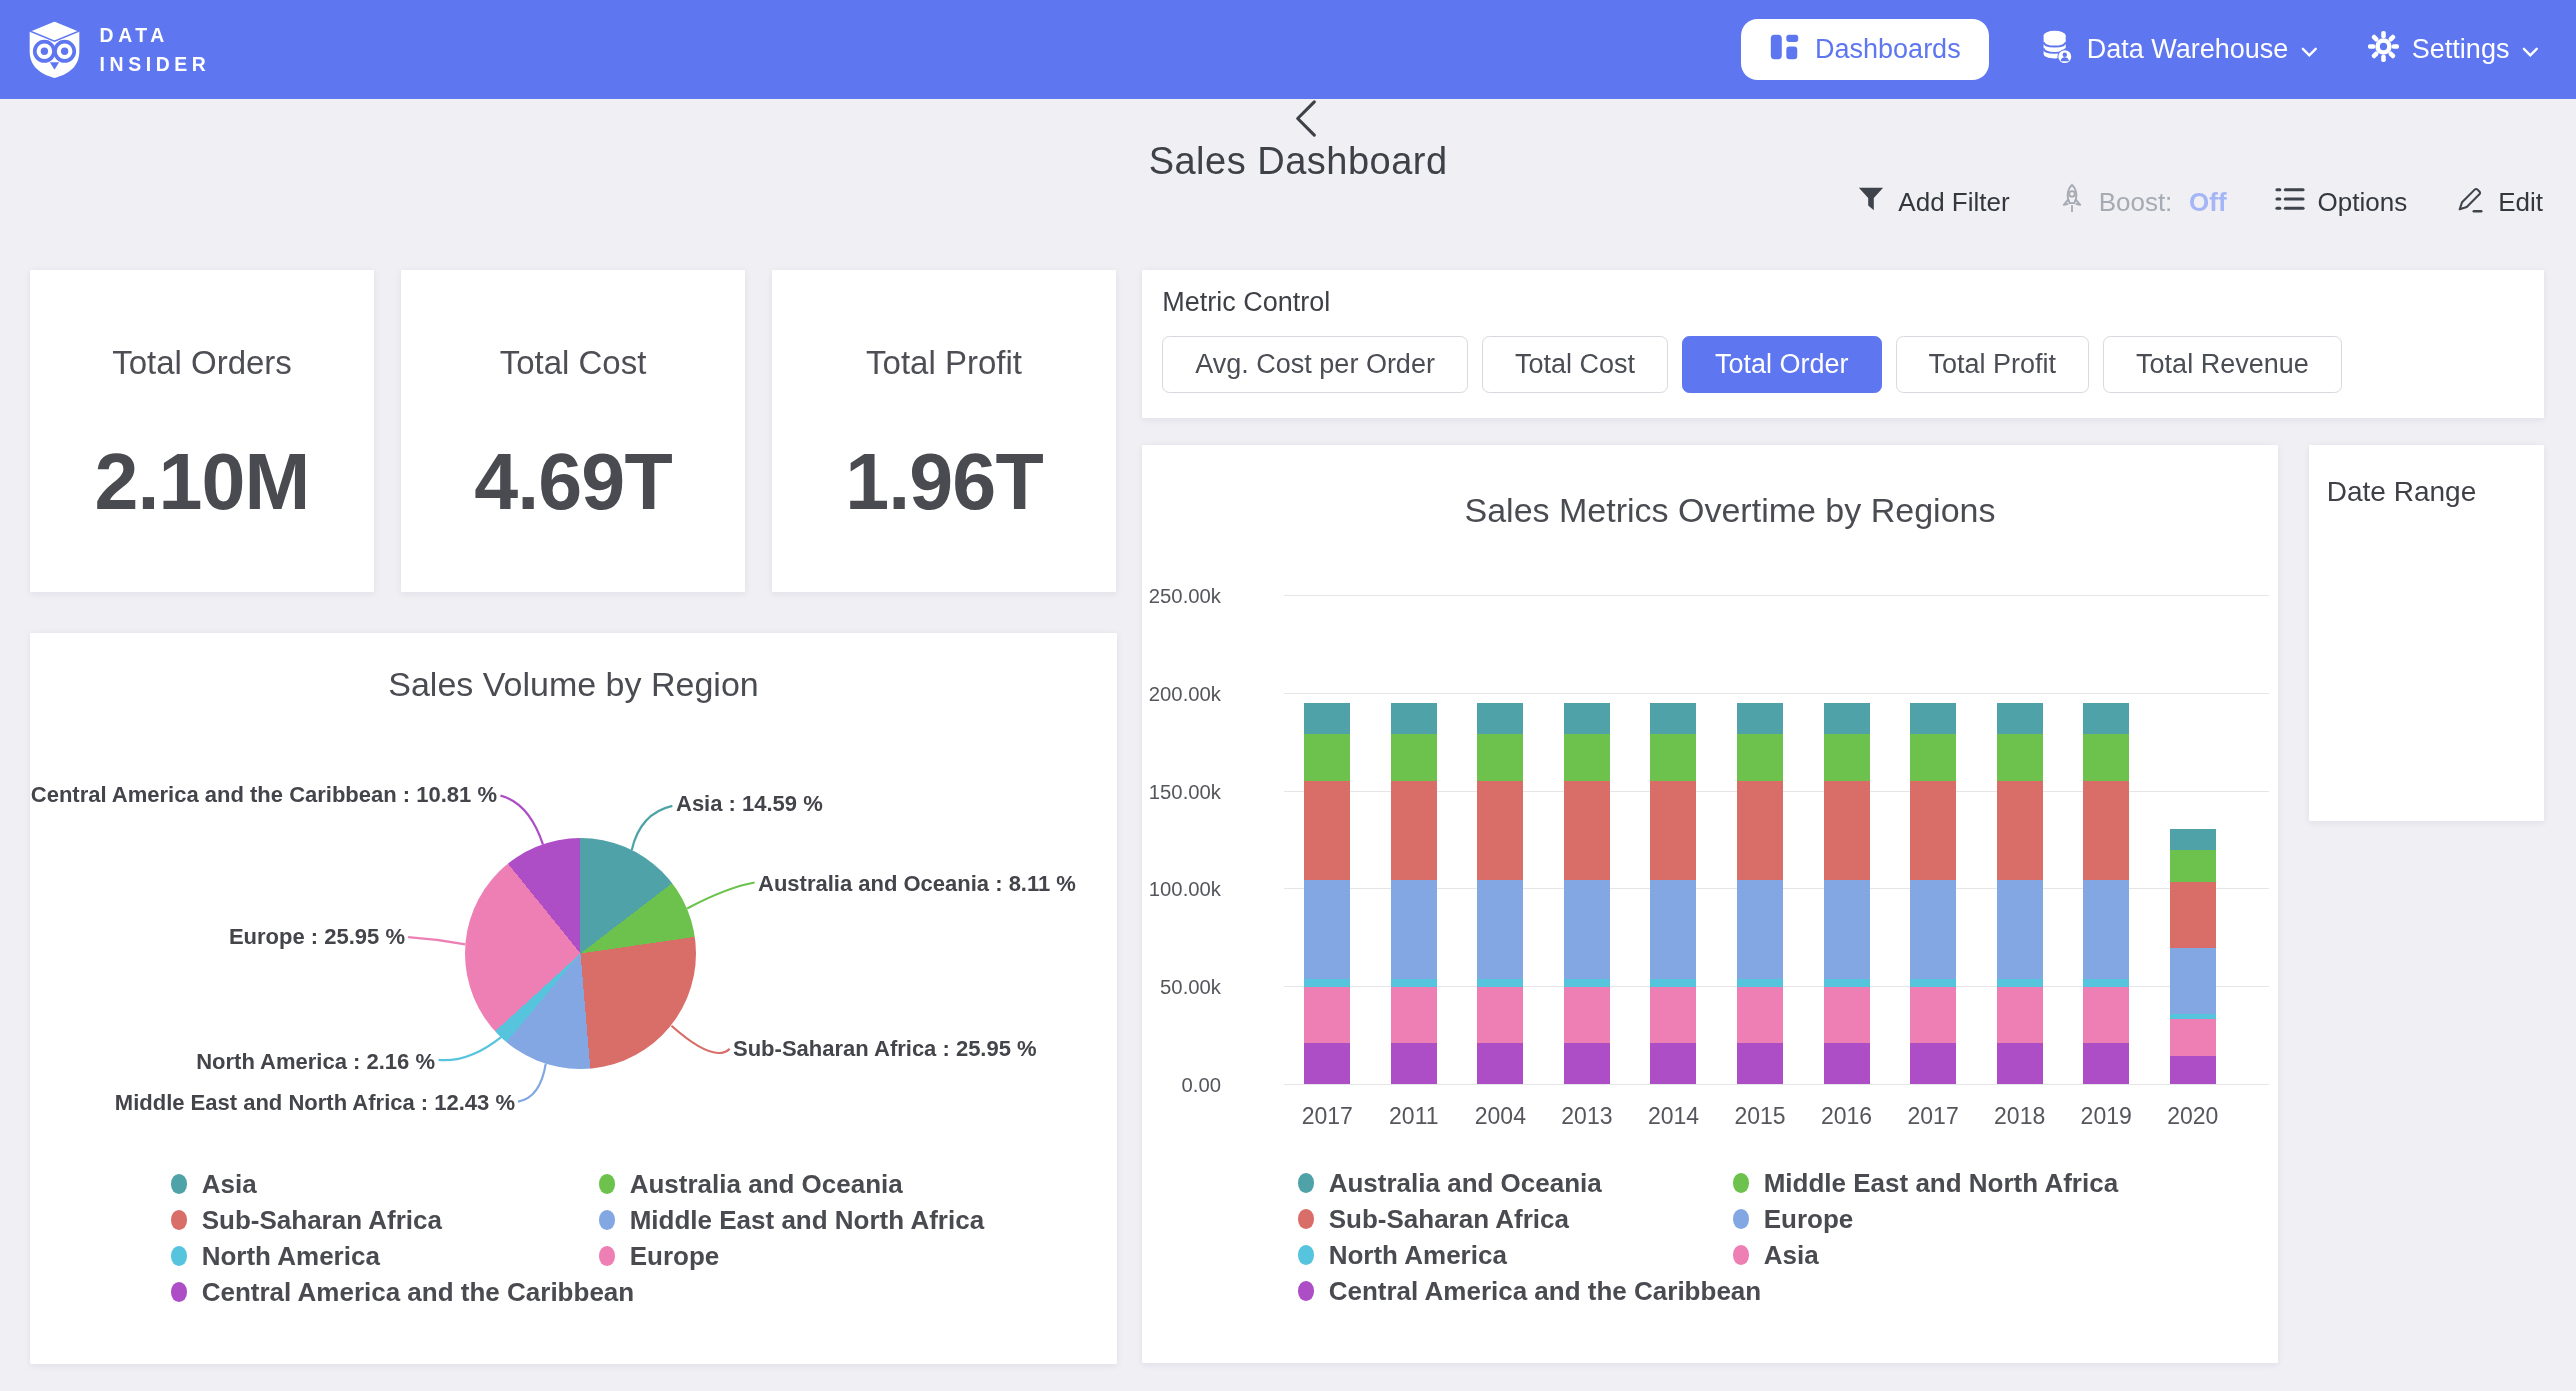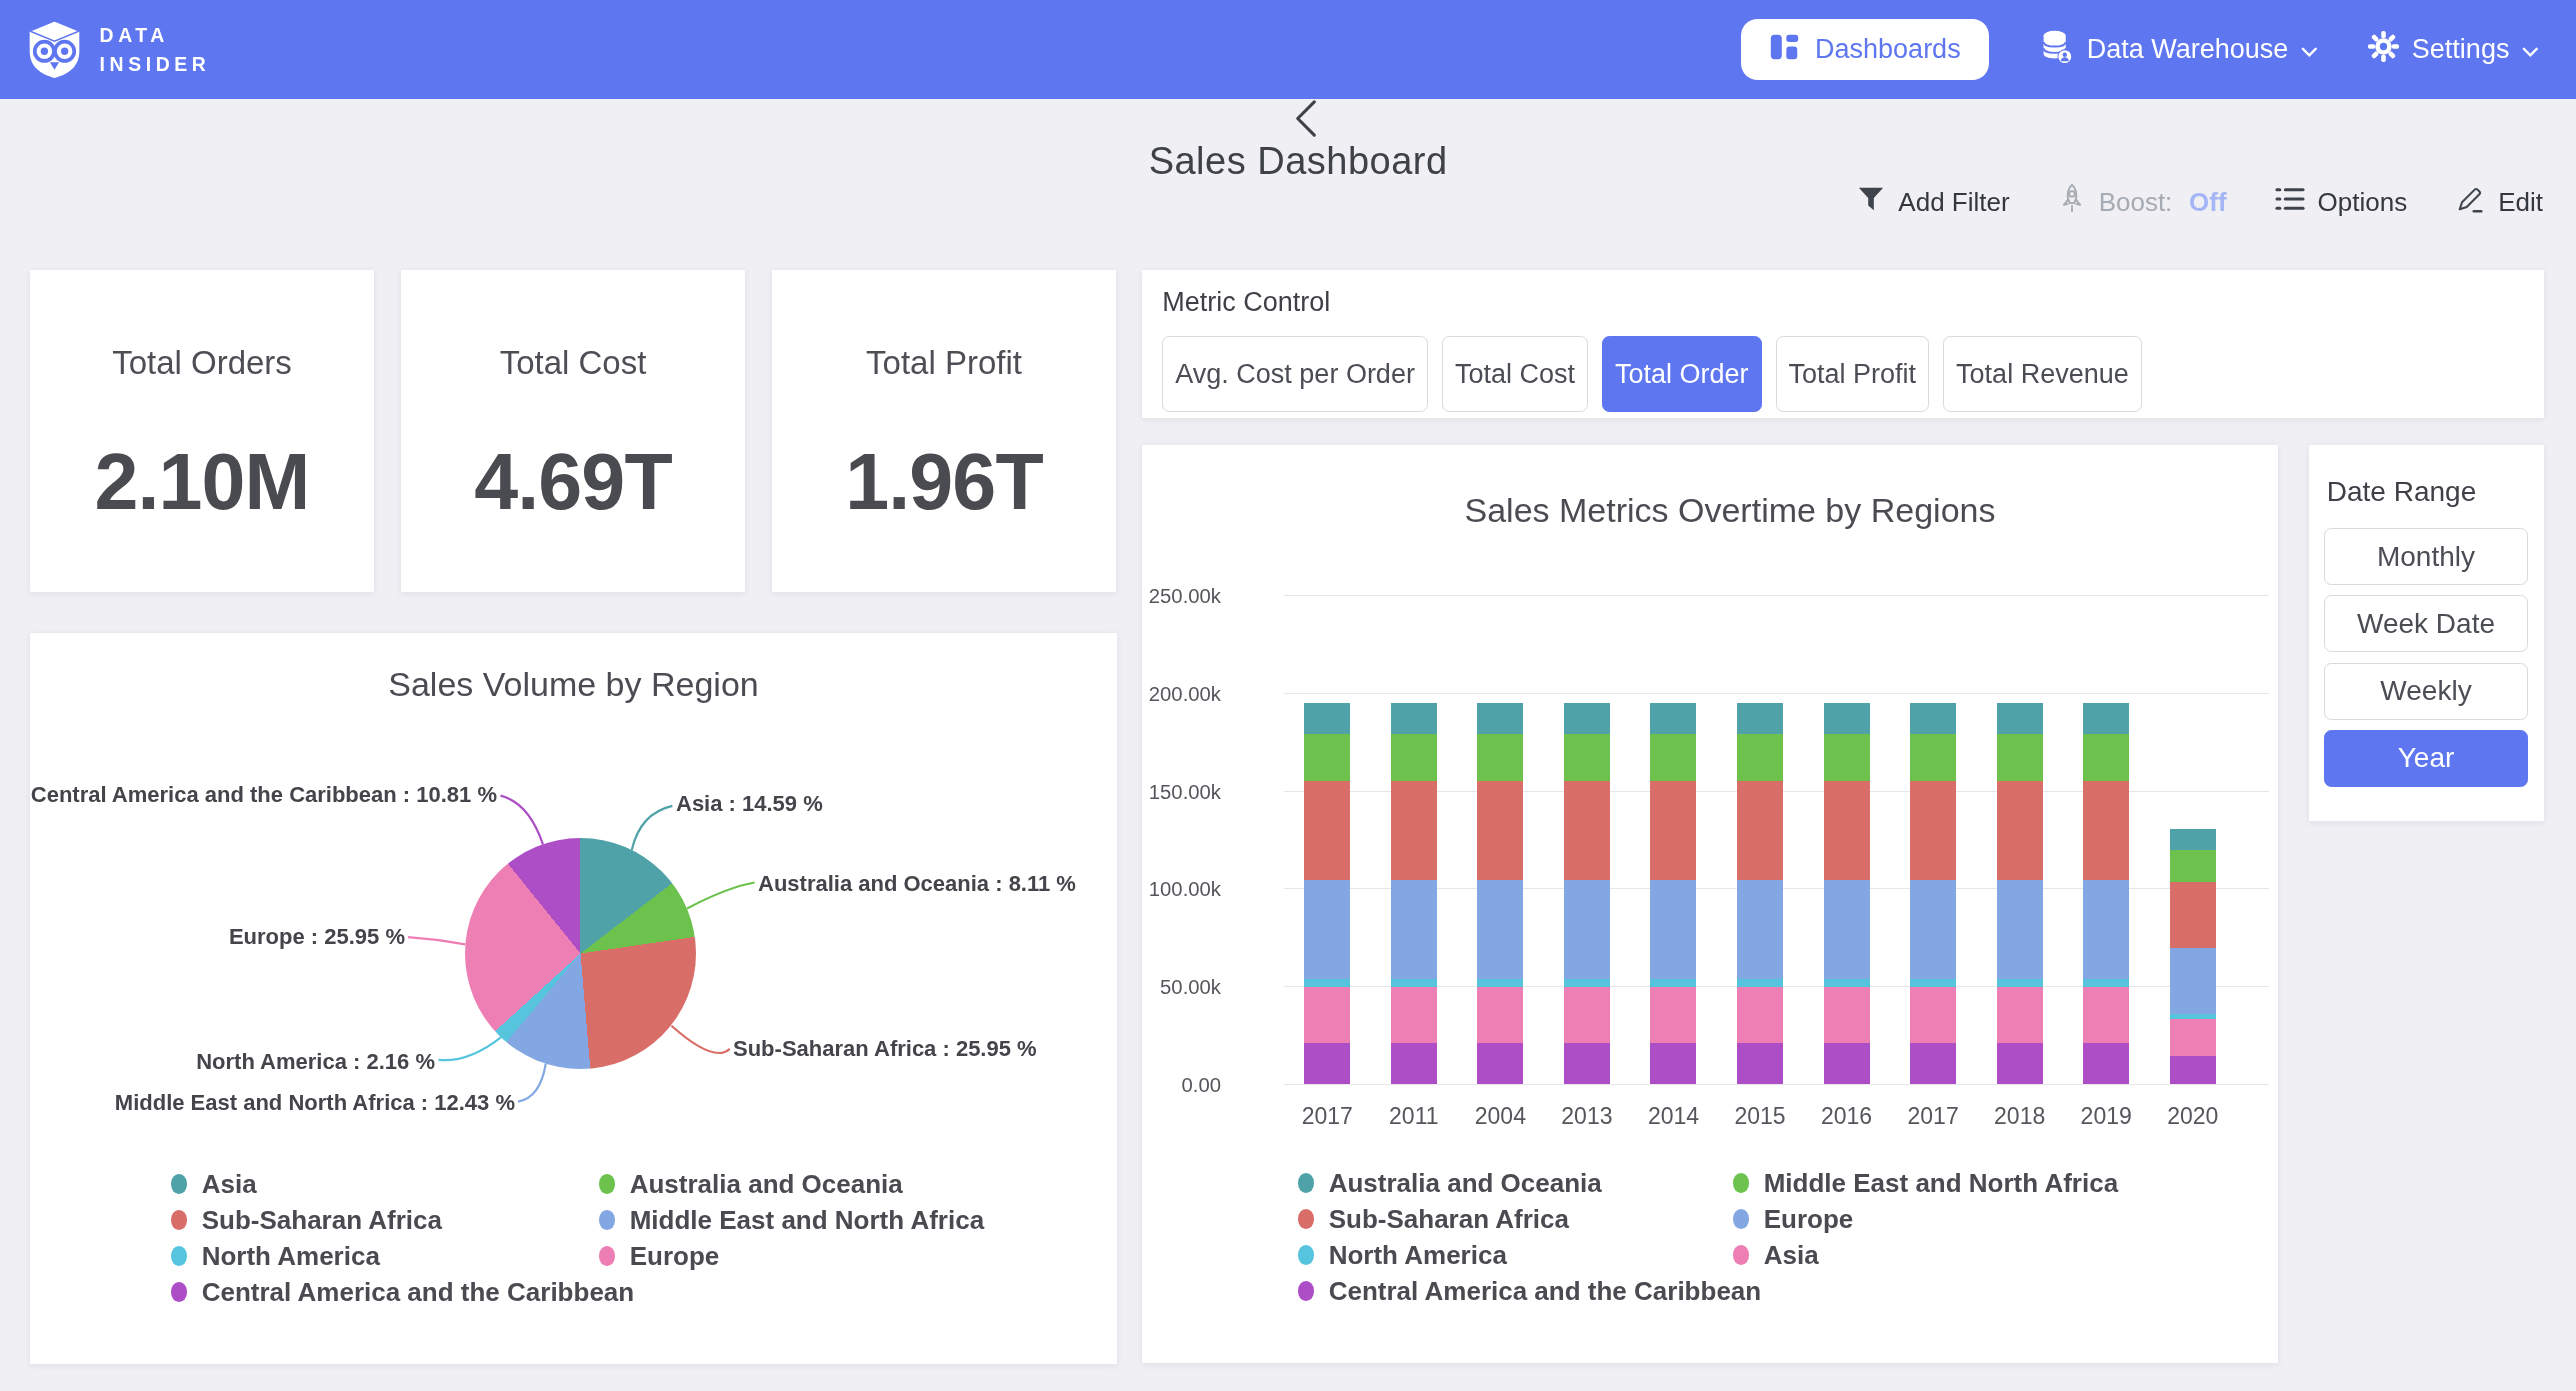--- a/index.html
+++ b/index.html
@@ -39,22 +39,22 @@
   
   .card { position:absolute; background:#fff; border-radius:1px; box-shadow:0 1.8px 7.4px rgba(30,30,70,.07); }
   .kpi { width:344px; height:322px; top:270px; display:flex; flex-direction:column; align-items:center; }
   .kpi-label { margin-top:74px; font-size:33px; color:#4E4F55; }
   .kpi-value { margin-top:54px; font-size:79px; font-weight:bold; color:#4A4B50; letter-spacing:-0.9px; }
   
   .metric-card { left:1142px; top:270px; width:1402px; height:148px; padding:16.6px 0 0 20.3px; }
   .metric-label { font-size:27px; color:#3F4046; margin-bottom:18.5px; }
   .metric-row { display:flex; gap:14px; }
   .opt-btn {
-    height:76px; display:flex; align-items:center; justify-content:center;
-    padding:0 12px; border:0.9px solid #D8D8DE; border-radius:7.4px;
+    height:57px; display:flex; align-items:center; justify-content:center;
+    padding:0 32px; border:0.9px solid #D8D8DE; border-radius:7.4px;
     font-size:27px; color:#4B4D55; background:#fff; cursor:pointer; white-space:nowrap;
   }
   .opt-btn.selected { background:#5E76F0; border-color:#5E76F0; color:#fff; }
   
   .pie-card { left:30px; top:633px; width:1087px; height:731px; }
   .chart-title { position:absolute; width:100%; text-align:center; font-size:34px; color:#4A4C52; font-weight:500; }
   .pie-title { top:32px; }
   .pie-circle { position:absolute; left:435px; top:205px; width:231px; height:231px; border-radius:50%; }
   .callout { position:absolute; font-size:22px; font-weight:bold; color:#44454A; white-space:nowrap; }
   .leader-svg { position:absolute; left:0; top:0; pointer-events:none; }
@@ -484,20 +484,14 @@
       </div>
       <div class="legend-item">
         <span class="legend-dot" style="background: rgb(238, 127, 181);"></span>
         <span class="legend-text">Asia</span>
       </div>
     </div>
 </div>
 
 <div class="card date-card">
   <div class="date-label">Date Range</div>
-  <div id="date-buttons">
-      <div class="date-btn">Monthly</div>
-      <div class="date-btn">Week Date</div>
-      <div class="date-btn">Weekly</div>
-      <div class="date-btn selected">Year</div>
-    </div>
 </div>
 
 
 </body></html>

